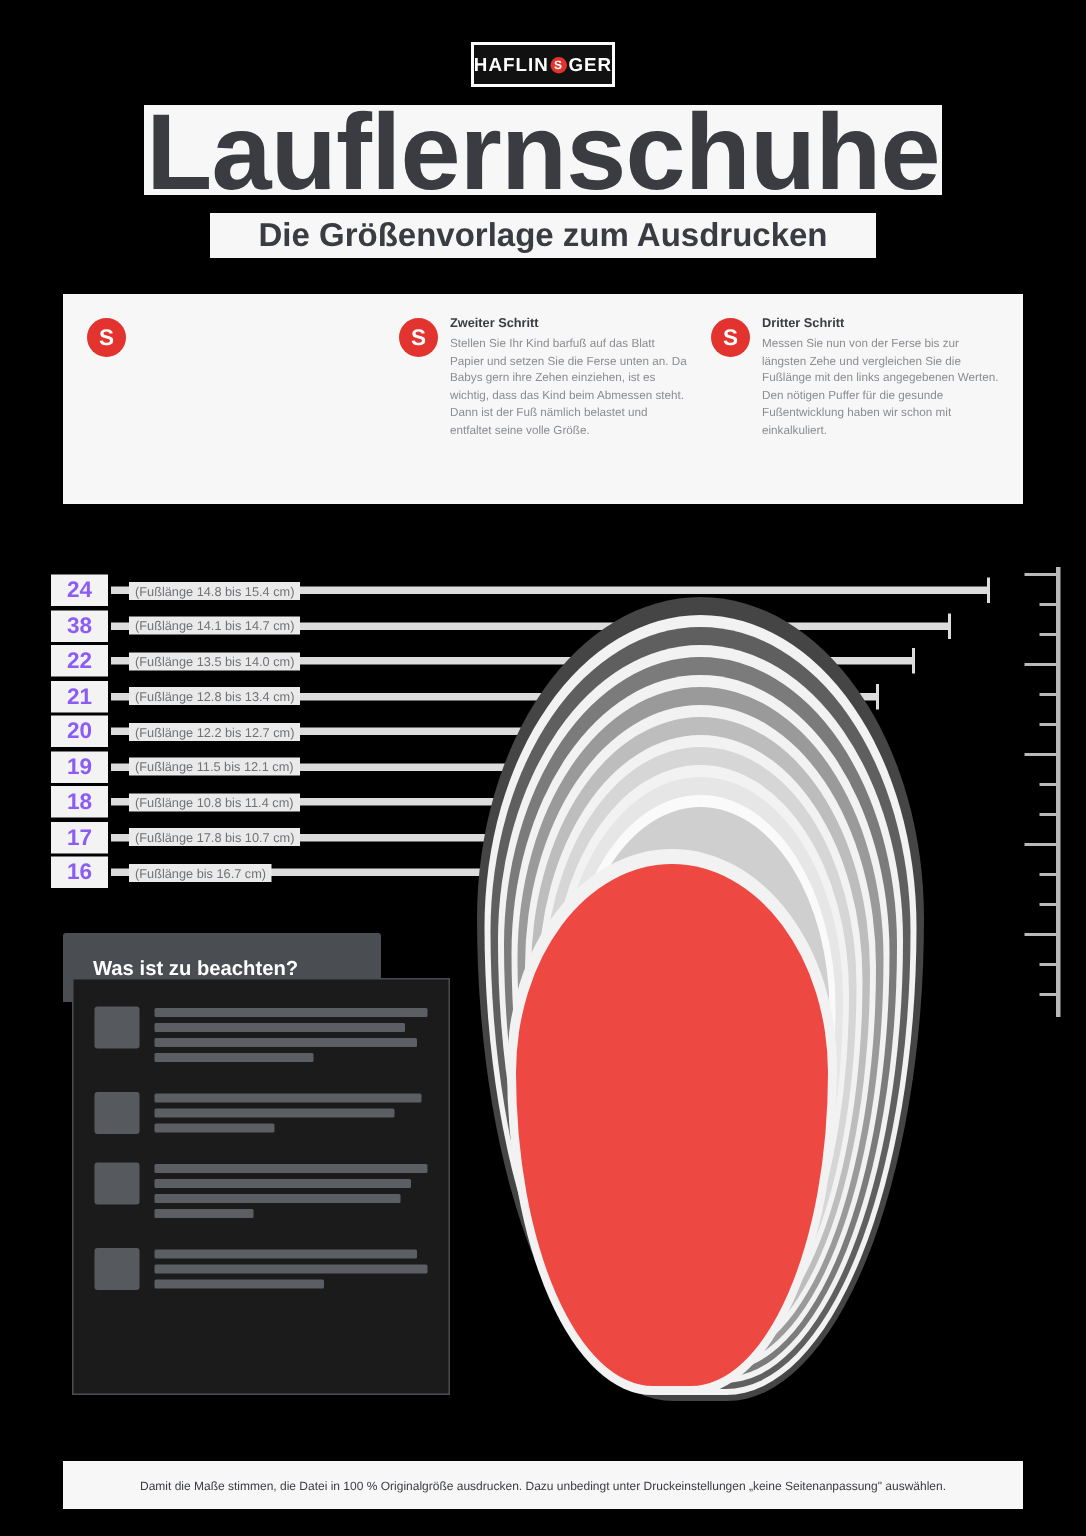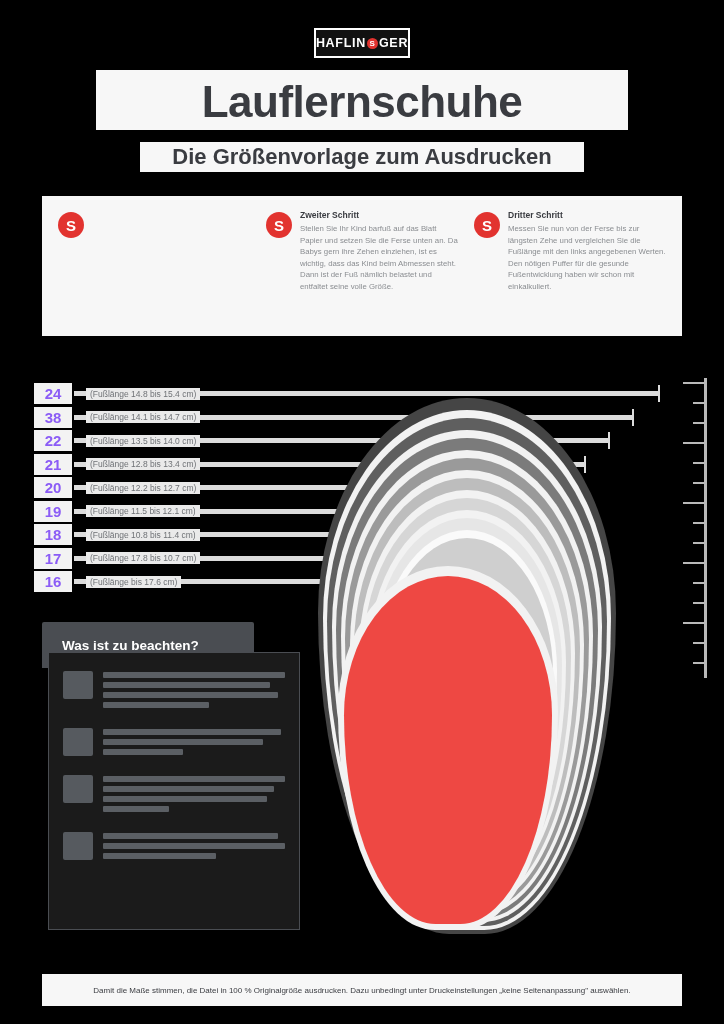--- a/index.html
+++ b/index.html
@@ -46,21 +46,21 @@
 
   
   .title-band {
     position: absolute; top: 70px; left: 96px;
     width: 532px; height: 60px;
     background: #f7f7f7;
   }
   .title-text {
     position: absolute; top: 74px; left: 0; width: 724px;
     text-align: center;
-    font-size: 44px; font-weight: bold;
+    font-size: 72px; font-weight: bold;
     color: #3a3c41;
     letter-spacing: -0.5px;
     line-height: 56px;
   }
   .subtitle-band {
     position: absolute; top: 142px; left: 140px;
     width: 444px; height: 30px;
     background: #f7f7f7;
   }
   .subtitle-text {
@@ -327,21 +327,21 @@
       <div class="size-bar" style="max-width:410px">
           <div class="size-tick"></div>
         </div>
       <div class="size-label">(Fußlänge 17.8 bis 10.7 cm)</div>
     </div>
     <div class="size-row">
       <div class="size-num">16</div>
       <div class="size-bar" style="max-width:382px">
           <div class="size-tick"></div>
         </div>
-      <div class="size-label">(Fußlänge bis 17.6 cm)</div>
+      <div class="size-label">(Fußlänge bis 16.7 cm)</div>
     </div>
   </div>
 
   <div class="ruler">
     <div class="ruler-line"></div>
     <div class="ruler-tick" style="top:4px;width:22px;"></div>
     <div class="ruler-tick" style="top:24px;width:12px;"></div>
     <div class="ruler-tick" style="top:44px;width:12px;"></div>
     <div class="ruler-tick" style="top:64px;width:22px;"></div>
     <div class="ruler-tick" style="top:84px;width:12px;"></div>

